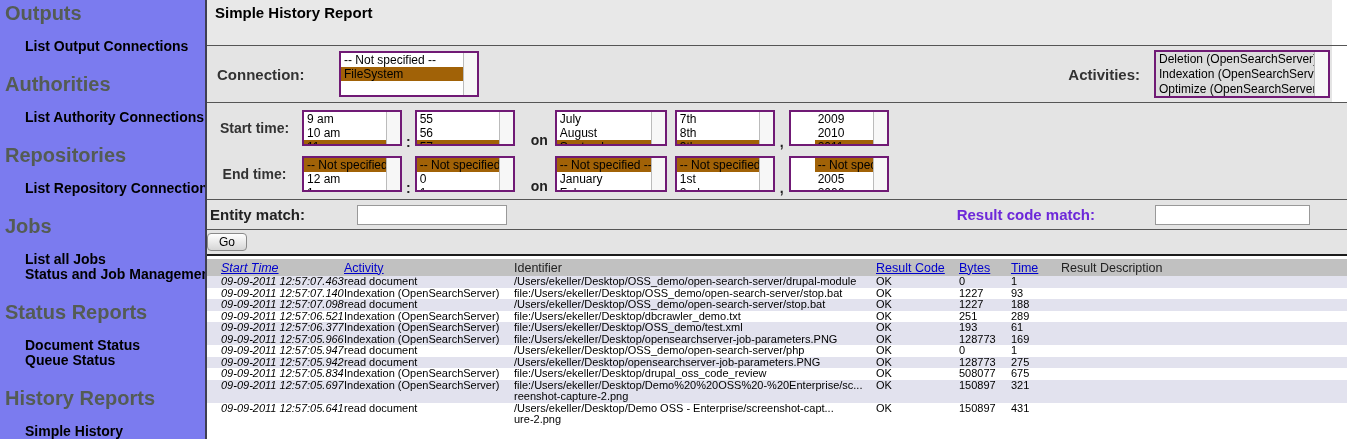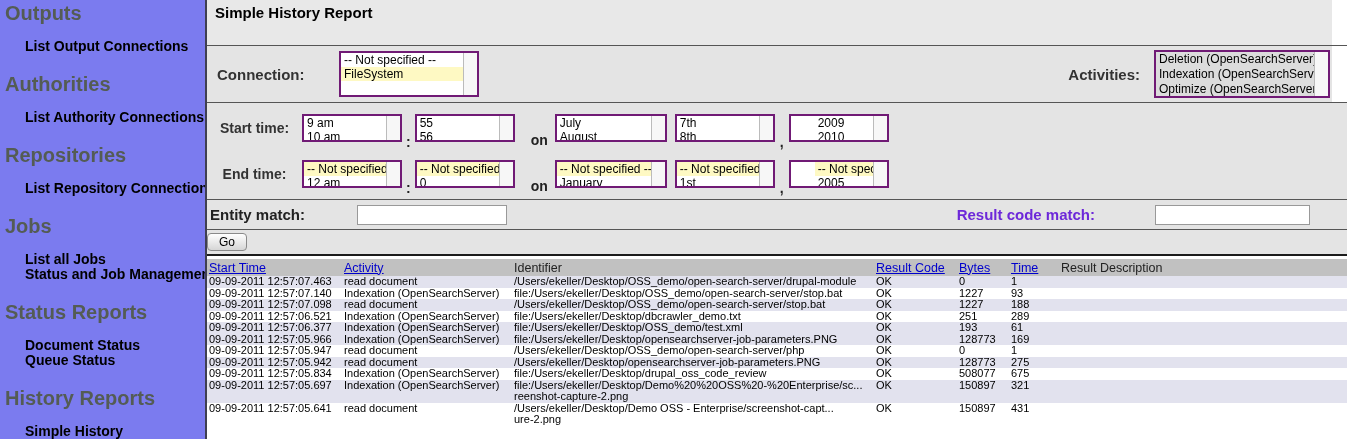--- a/index.html
+++ b/index.html
@@ -23,31 +23,31 @@
   .form-label{font-weight:bold;font-size:15px;color:#333;white-space:nowrap;}
 
   .row-connection{background:#e4e4e4;height:56px;margin-right:15px;display:flex;align-items:center;box-sizing:border-box;}
   .lbl-connection{margin-left:10px;width:122px;}
   .lbl-activities{margin-left:auto;margin-right:14px;}
 
   
   .lb{display:flex;background:#fff;border:2px solid #701a75;box-sizing:border-box;overflow:hidden;}
   .lb-opts{flex:1;overflow:hidden;}
   .lb-opt{height:14px;line-height:14px;font-size:12px;padding:0 3px;white-space:nowrap;overflow:hidden;color:#000;}
-  .lb-opt.sel{background:#fef9c3;}
+  .lb-opt.sel{background:#a16207;}
   .lb-scroll{flex:0 0 13px;background:#f7f7f7;border-left:1px solid #bbb;}
   .lb-connection{width:140px;height:46px;}
   .lb-activities{width:176px;height:48px;margin-right:2px;background:#dcdcdc;}
   .lb-activities .lb-opt{height:15px;line-height:15px;background:#dcdcdc;}
 
   .row-times{background:#e4e4e4;padding:3px 0 3px 0;box-sizing:border-box;}
   .time-row{display:flex;align-items:center;height:44px;}
   .time-row.first{margin-bottom:2px;}
   .time-label{width:95px;text-align:center;font-weight:bold;font-size:14px;color:#333;}
-  .lb-time{height:28px;}
+  .lb-time{height:36px;}
   .lb-hour{width:100px;}
   .lb-minute{width:100px;}
   .lb-month{width:112px;}
   .lb-day{width:100px;}
   .lb-year{width:100px;padding-left:24px;}
   .sep{font-weight:bold;font-size:14px;color:#222;align-self:flex-end;margin-bottom:2px;}
   .sep-colon{margin:0 4px;}
   .sep-on{margin:0 7px 2px 16px;}
   .sep-comma{margin:0 5px;}
 
@@ -60,21 +60,21 @@
 
   .row-go{background:#e4e4e4;height:24px;display:flex;align-items:center;justify-content:flex-start;}
   .go-btn{font-family:"Liberation Sans",sans-serif;font-size:12px;padding:1px 11px;border:1px solid #8a8a8a;border-radius:4px;background:linear-gradient(#ffffff,#d6d6d6);cursor:pointer;}
 
   
   table.data{border-collapse:collapse;table-layout:fixed;width:100%;}
   table.data thead tr{background:#c1c1c1;height:17px;}
   table.data th{font-size:12.5px;font-weight:normal;text-align:left;color:#222;white-space:nowrap;overflow:hidden;padding:0;}
   table.data th .th-link{color:#0000cc;text-decoration:underline;cursor:pointer;}
   table.data td{font-size:11px;line-height:11.5px;color:#000;vertical-align:top;padding:0;white-space:nowrap;overflow:hidden;}
-  table.data th:first-child,table.data td:first-child{padding-left:2px;}
+  table.data th:first-child,table.data td:first-child{padding-left:14px;font-style:italic;}
   tr.stripe{background:#e2e2ee;}
 </style>
 </head>
 <body>
 
 <div class="screen">
 
   <div class="sidebar">
       <div class="sb-header">Outputs</div>
       <div class="sb-link">List Output Connections</div>

